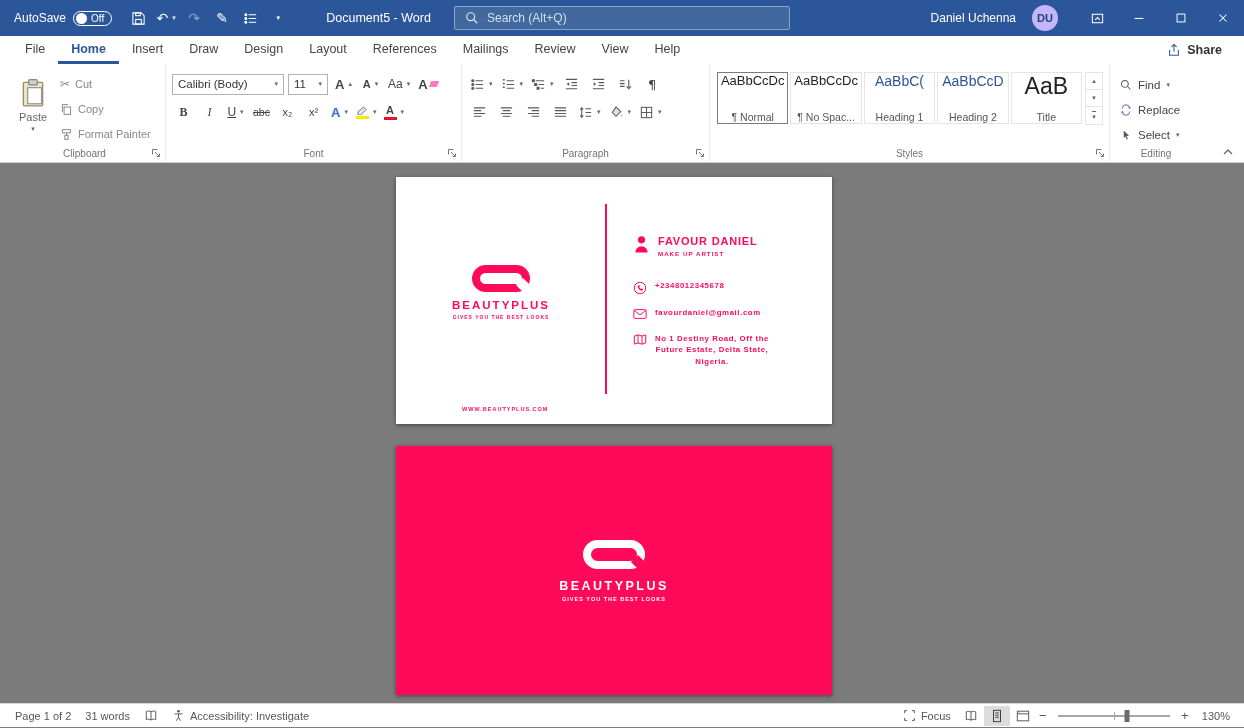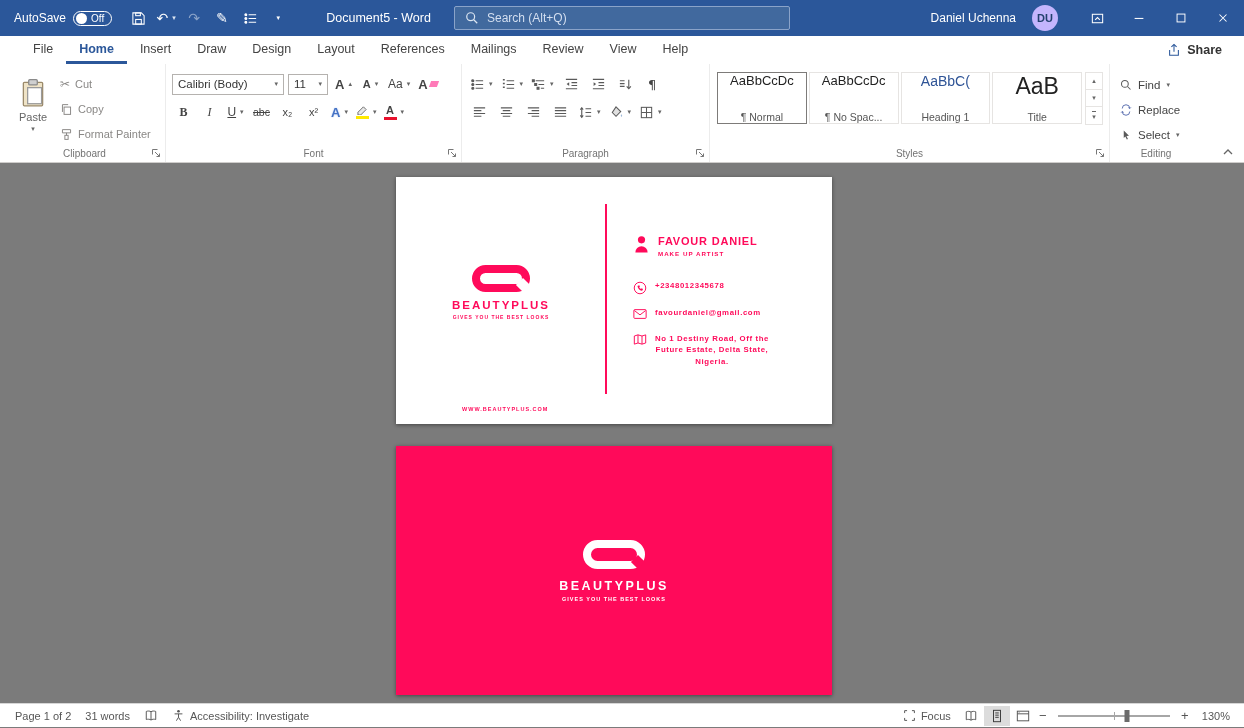--- a/index.html
+++ b/index.html
@@ -21,21 +21,21 @@
   .doc-title { margin-left: 34px; font-size: 12.5px; white-space: nowrap; }
   .search { position: absolute; left: 50%; top: 6px; transform: translateX(-50%); width: 336px; height: 24px; background: #41699e; border: 1px solid #8aa3c9; border-radius: 2px; display: flex; align-items: center; gap: 8px; padding: 0 10px; }
   .search input { flex: 1; background: transparent; border: 0; outline: none; color: #eef3fa; font-size: 12px; font-family: inherit; }
   .search input::placeholder { color: #d4dff0; }
   .tb-right { margin-left: auto; display: flex; align-items: center; height: 100%; }
   .user-name { font-size: 12px; margin-right: 16px; }
   .avatar { width: 26px; height: 26px; border-radius: 50%; background: #c4b5fd; color: #23406e; font-size: 11px; font-weight: bold; display: flex; align-items: center; justify-content: center; margin-right: 18px; }
   .winbtn { width: 42px; height: 36px; color: #fff; }
 
   
-  .menubar { height: 28px; background: #fff; display: flex; align-items: stretch; padding-left: 20px; }
+  .menubar { height: 28px; background: #fff; display: flex; align-items: stretch; padding-left: 12px; }
   .mtab { display: flex; align-items: center; padding: 0 13px; font-size: 12.5px; color: #444; border-bottom: 3px solid transparent; }
   .mtab.active { color: #2b579a; border-bottom-color: #2b579a; font-weight: bold; }
   .share-btn { margin-left: auto; margin-right: 22px; display: flex; align-items: center; gap: 6px; font-size: 12.5px; color: #333; font-weight: bold; }
 
   
   .ribbon { position: relative; height: 99px; background: #fff; border-bottom: 1px solid #cfcdcb; display: flex; align-items: stretch; padding-left: 4px; }
   .grp { position: relative; border-right: 1px solid #ececec; padding: 5px 6px 18px 6px; display: flex; align-items: flex-start; }
   .grp-label { position: absolute; bottom: 3px; left: 0; right: 0; text-align: center; font-size: 10px; color: #737373; }
   .launcher { position: absolute; right: 4px; bottom: 4px; color: #777; }
   .rows { display: flex; flex-direction: column; gap: 6px; padding-top: 4px; }
@@ -471,20 +471,24 @@
     </div>
     <div class="style-card">
       <span class="st-preview">AaBbCcDc</span>
       <span class="st-name">¶ No Spac...</span>
     </div>
     <div class="style-card">
       <span class="st-preview h">AaBbC(</span>
       <span class="st-name">Heading 1</span>
     </div>
     <div class="style-card">
+      <span class="st-preview h">AaBbCcD</span>
+      <span class="st-name">Heading 2</span>
+    </div>
+    <div class="style-card">
       <span class="st-preview t">AaB</span>
       <span class="st-name">Title</span>
     </div>
     <div class="gal-col">
       <button class="gal-btn">▴</button>
       <button class="gal-btn">▾</button>
       <button class="gal-btn">
         <span class="gal-more">▾</span>
       </button>
     </div>

